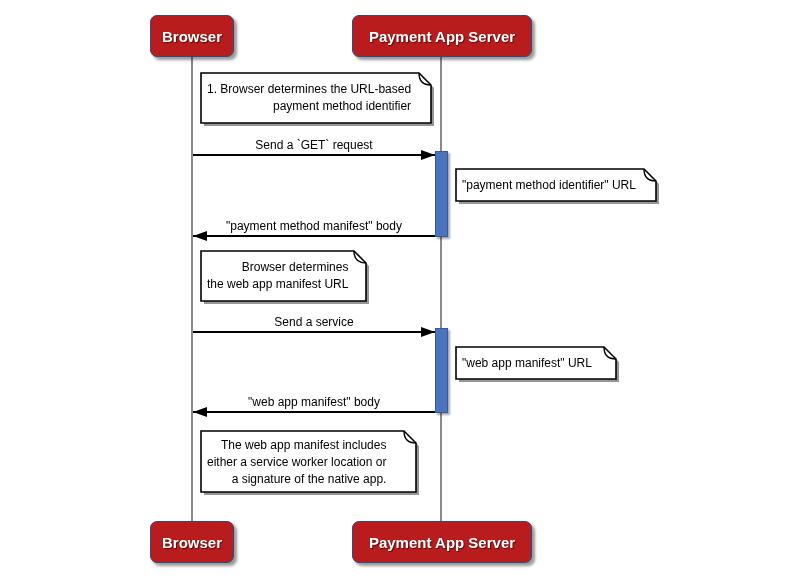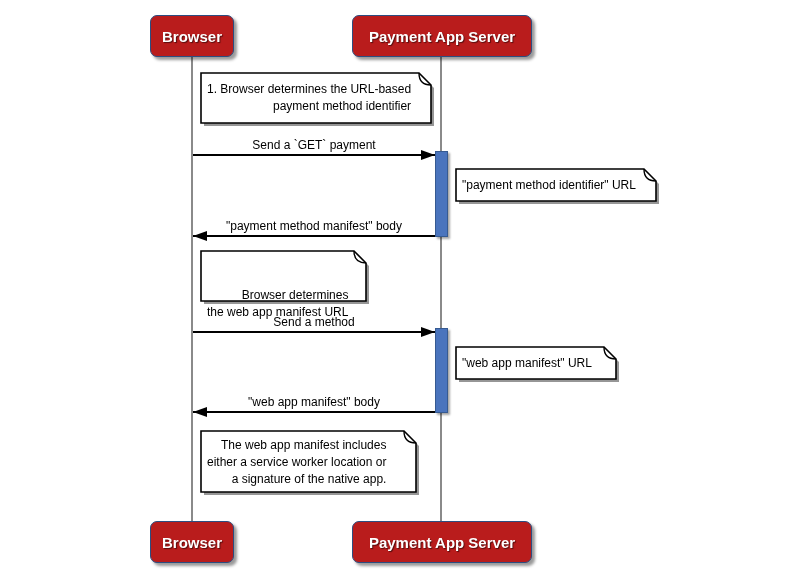--- a/index.html
+++ b/index.html
@@ -126,21 +126,21 @@
   <div class="note" style="left:200px; top:72px; width:232px; height:52px;">
     <svg width="237" height="58">
       <polygon class="note-shadow" points="4,4 222,4 234,16 234,54 4,54"></polygon>
       <polygon class="note-body" points="1,1 219,1 231,13 231,51 1,51"></polygon>
       <path class="note-fold" d="M 219,1 Q 219,13 231,13"></path>
     </svg>
     <div class="note-text" style="top:9px;">1. Browser determines the URL-based
 payment method identifier</div>
   </div>
 
-  <div class="msg-label" style="left:193px; top:137px; width:242px;">Send a `GET` payment</div>
+  <div class="msg-label" style="left:193px; top:137px; width:242px;">Send a `GET` request</div>
   <div class="msg-line" style="left:193px; top:154px; width:242px;"></div>
   <div class="arrow-right" style="left:421px; top:150px;"></div>
 
   <div class="note" style="left:455px; top:168px; width:202px; height:34px;">
     <svg width="207" height="40">
       <polygon class="note-shadow" points="4,4 192,4 204,16 204,36 4,36"></polygon>
       <polygon class="note-body" points="1,1 189,1 201,13 201,33 1,33"></polygon>
       <path class="note-fold" d="M 189,1 Q 189,13 201,13"></path>
     </svg>
     <div class="note-text" style="top:9px;">"payment method identifier" URL</div>
@@ -149,25 +149,25 @@
   <div class="msg-label" style="left:193px; top:218px; width:242px;">"payment method manifest" body</div>
   <div class="msg-line" style="left:193px; top:235px; width:242px;"></div>
   <div class="arrow-left" style="left:193px; top:231px;"></div>
 
   <div class="note" style="left:200px; top:250px; width:167px; height:52px;">
     <svg width="172" height="58">
       <polygon class="note-shadow" points="4,4 157,4 169,16 169,54 4,54"></polygon>
       <polygon class="note-body" points="1,1 154,1 166,13 166,51 1,51"></polygon>
       <path class="note-fold" d="M 154,1 Q 154,13 166,13"></path>
     </svg>
-    <div class="note-text" style="top:9px;margin-top:28px;">Browser determines
+    <div class="note-text" style="top:9px;">Browser determines
 the web app manifest URL</div>
   </div>
 
-  <div class="msg-label" style="left:193px; top:314px; width:242px;">Send a method</div>
+  <div class="msg-label" style="left:193px; top:314px; width:242px;">Send a service</div>
   <div class="msg-line" style="left:193px; top:331px; width:242px;"></div>
   <div class="arrow-right" style="left:421px; top:327px;"></div>
 
   <div class="note" style="left:455px; top:346px; width:162px; height:34px;">
     <svg width="167" height="40">
       <polygon class="note-shadow" points="4,4 152,4 164,16 164,36 4,36"></polygon>
       <polygon class="note-body" points="1,1 149,1 161,13 161,33 1,33"></polygon>
       <path class="note-fold" d="M 149,1 Q 149,13 161,13"></path>
     </svg>
     <div class="note-text" style="top:9px;">"web app manifest" URL</div>

